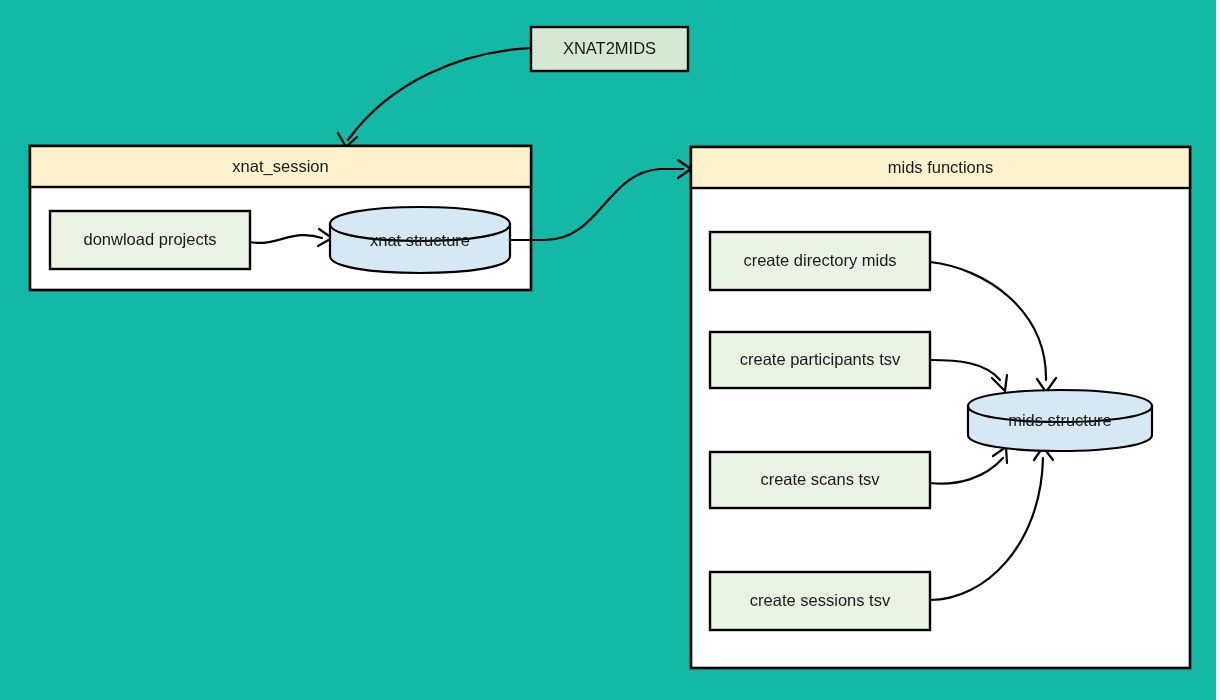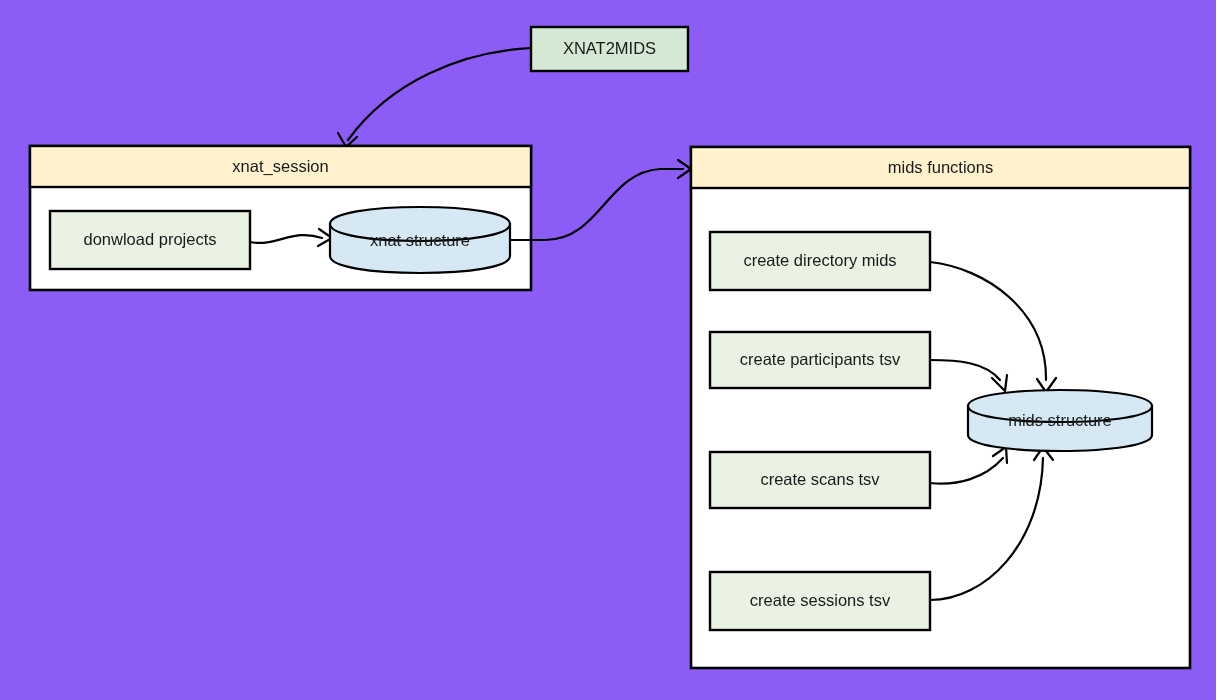--- a/index.html
+++ b/index.html
@@ -10,21 +10,21 @@
   body {
     width: 1220px;
     height: 700px;
     overflow: hidden;
     font-family: "Liberation Sans", sans-serif;
   }
   #diagram-root {
     position: relative;
     width: 1216px;
     height: 700px;
-    background: #8b5cf6;
+    background: #14b8a6;
   }
   svg#diagram-svg {
     display: block;
     width: 1220px;
     height: 700px;
   }
   .node-rect {
     stroke: #000000;
     stroke-width: 2.4;
   }

